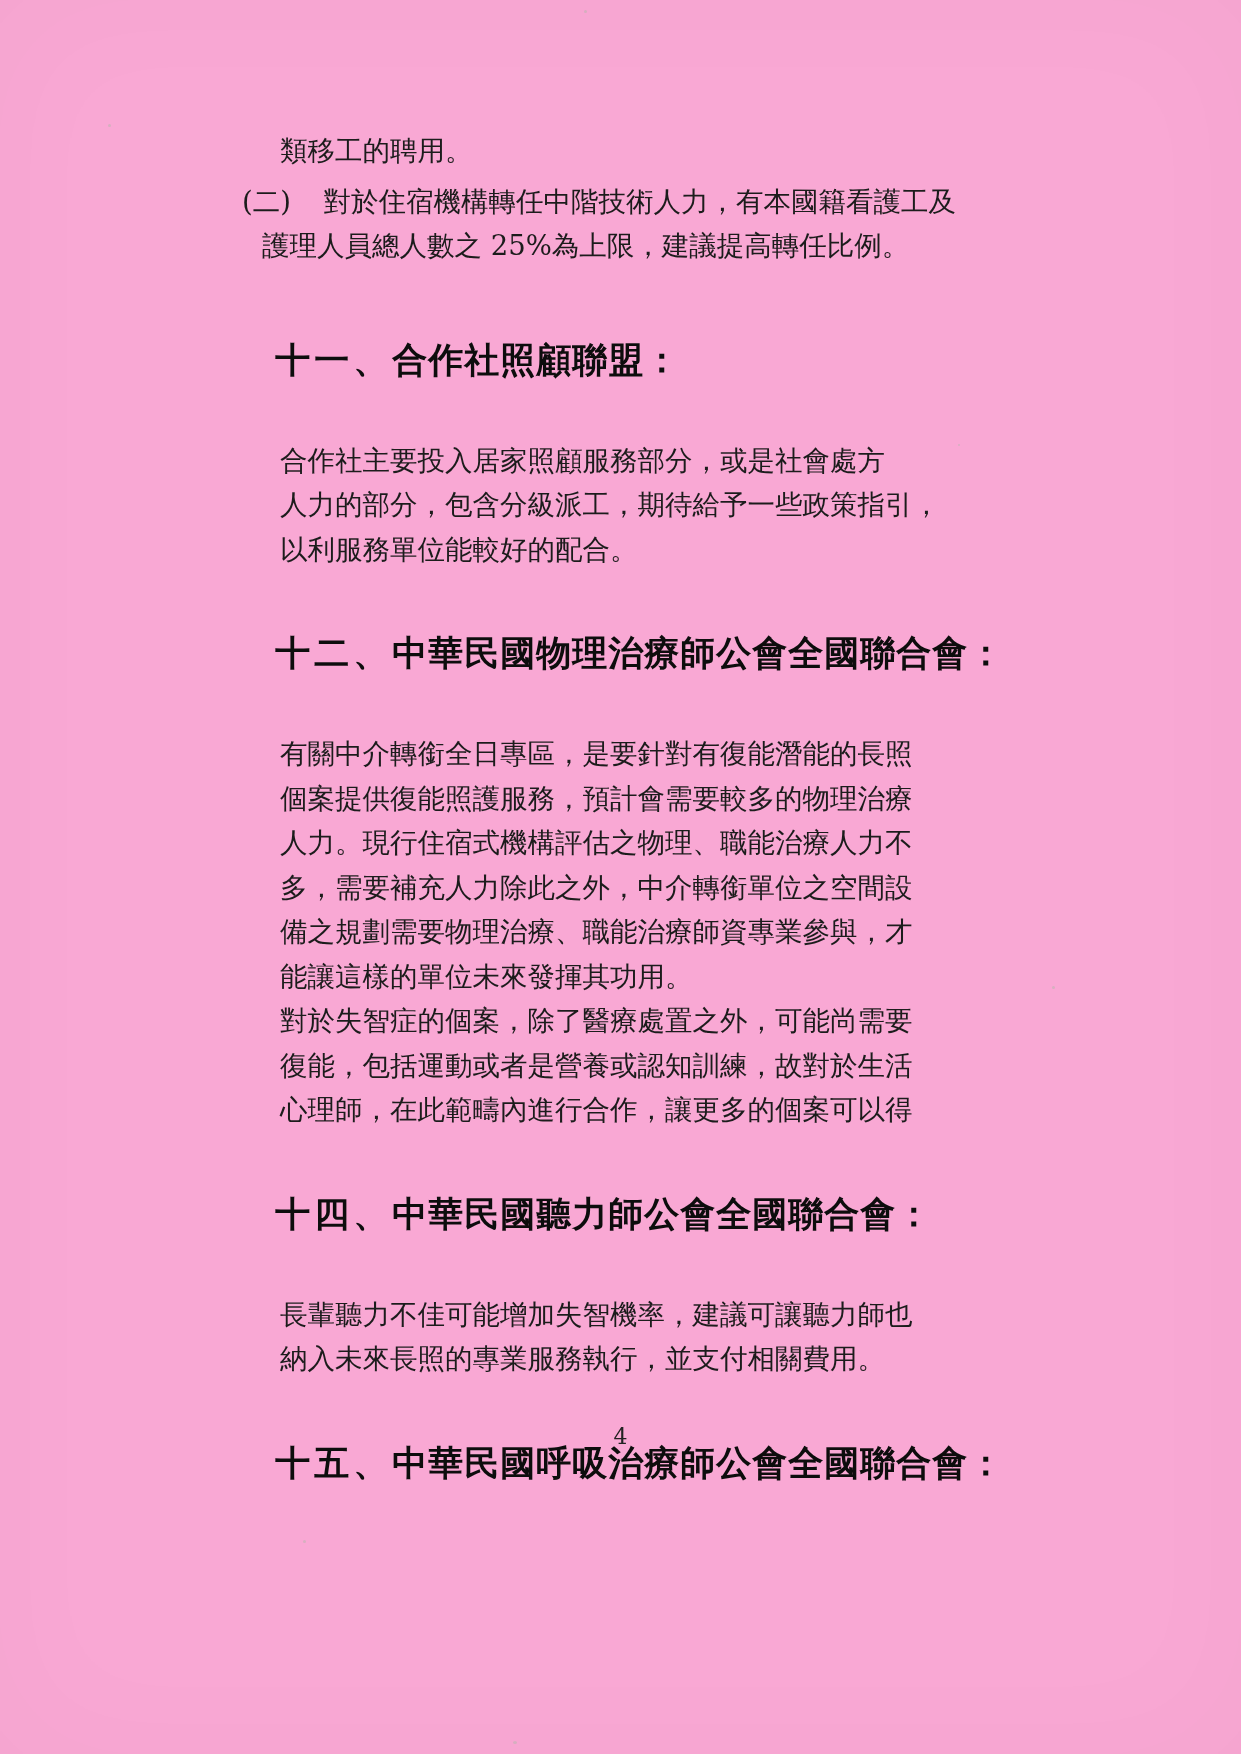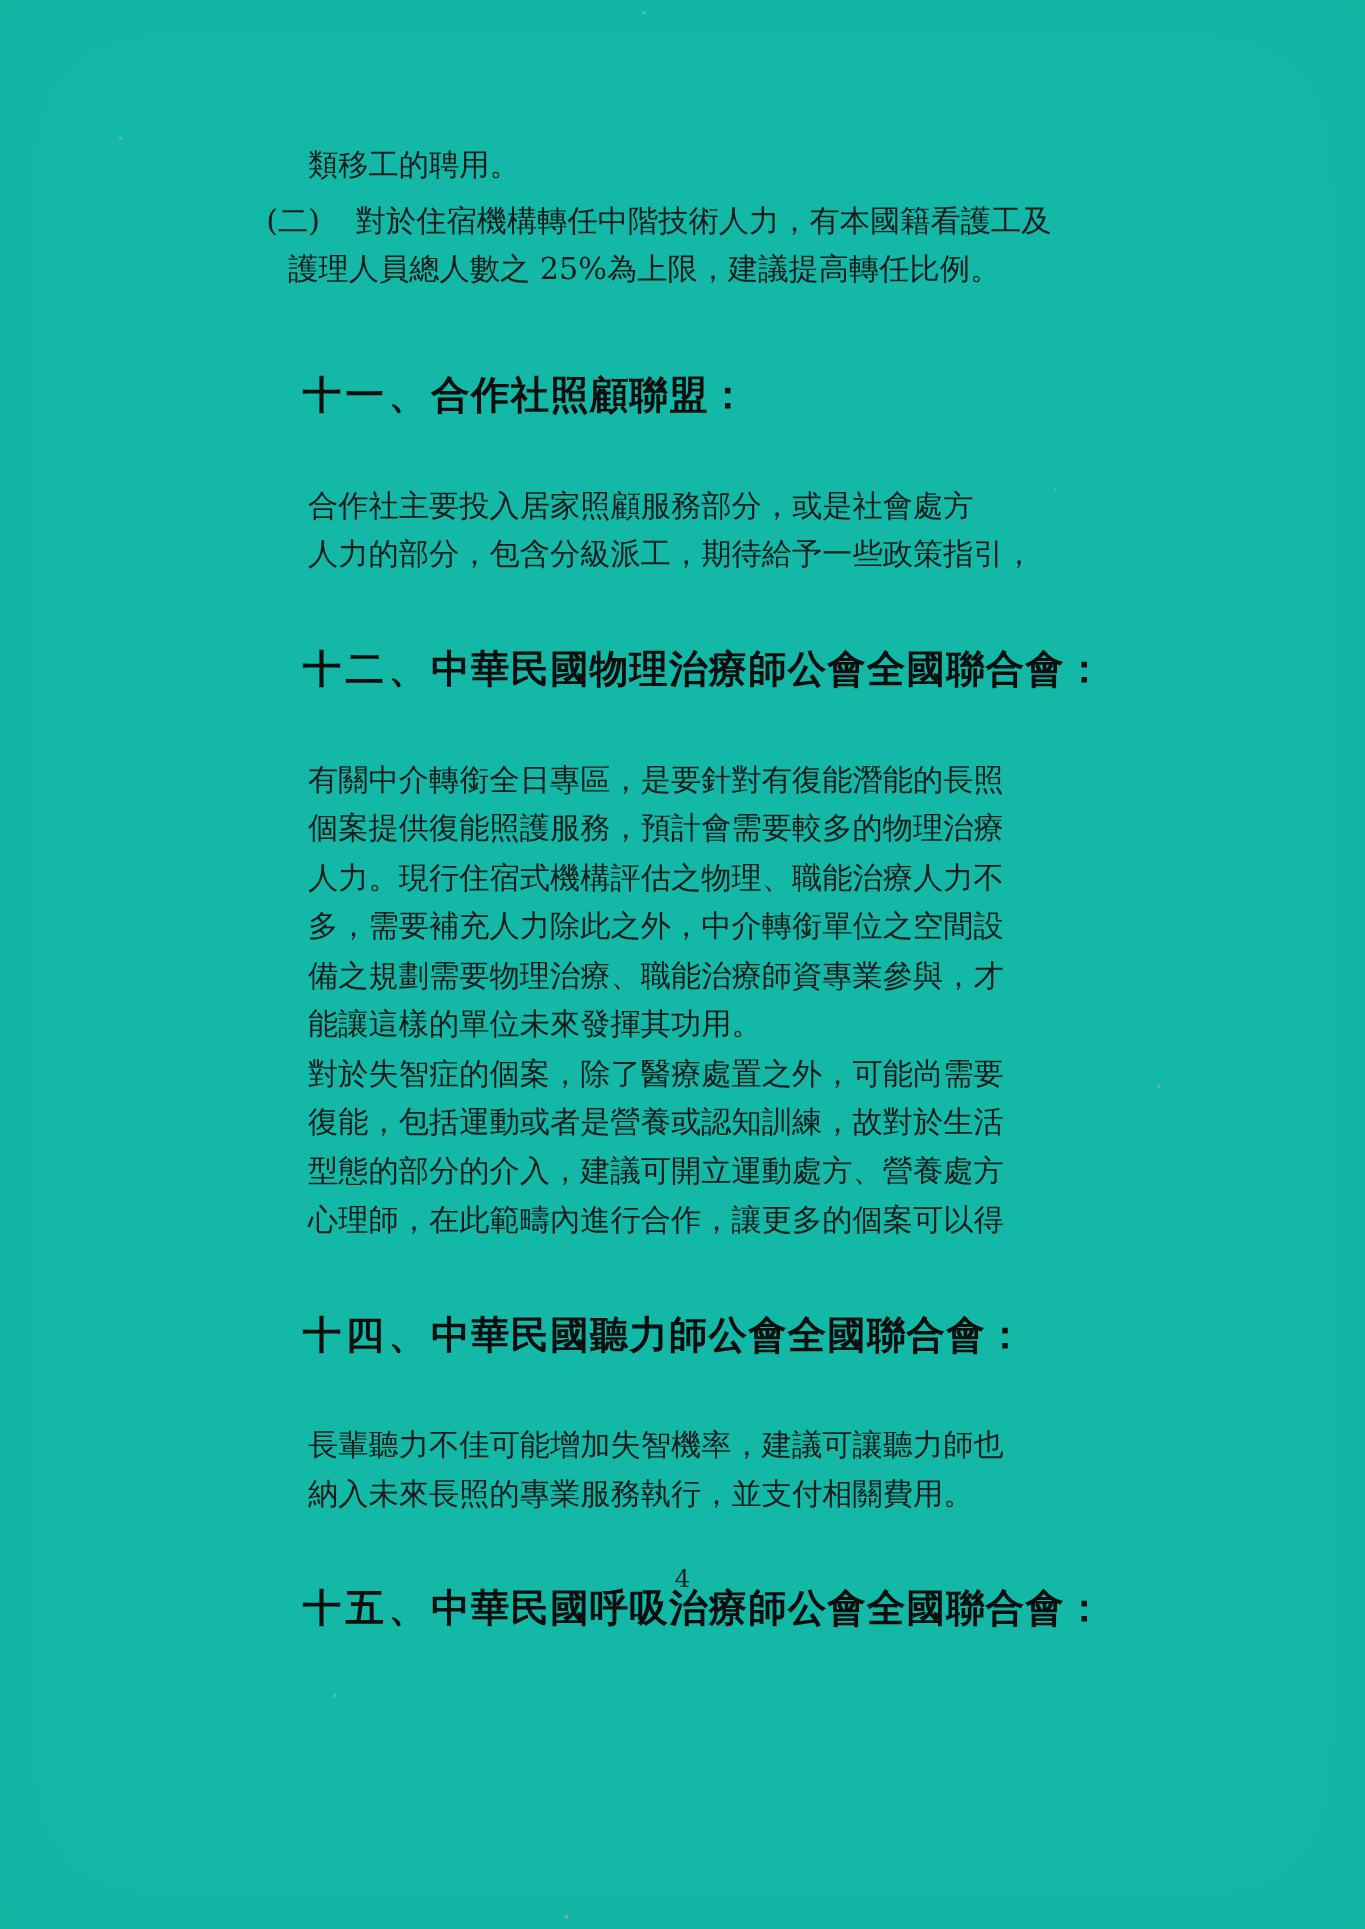--- a/index.html
+++ b/index.html
@@ -7,21 +7,21 @@
     margin: 0;
     padding: 0;
     background: #ffffff;
   }
 
   .page {
     position: relative;
     width: 1241px;
     height: 1754px;
     margin: 0 auto;
-    background: #14b8a6;
+    background: #f9a8d4;
     overflow: hidden;
     
     box-shadow: inset 0 0 140px rgba(0,0,0,0.022);
   }
 
   
   .speck {
     position: absolute;
     background: #b9b6ae;
     border-radius: 50%;
@@ -136,20 +136,23 @@
 
     <div class="heading">
       <span class="num">十一、</span><span>合作社照顧聯盟：</span>
     </div>
     <div class="body-line">
       <span>合作社主要投入居家照顧服務部分，或是社會處方</span>
     </div>
     <div class="body-line">
       <span>人力的部分，包含分級派工，期待給予一些政策指引，</span>
     </div>
+    <div class="body-line last">
+      <span>以利服務單位能較好的配合。</span>
+    </div>
 
     <div class="heading">
       <span class="num">十二、</span><span>中華民國物理治療師公會全國聯合會：</span>
     </div>
     <div class="body-line">
       <span>有關中介轉銜全日專區，是要針對有復能潛能的長照</span>
     </div>
     <div class="body-line">
       <span>個案提供復能照護服務，預計會需要較多的物理治療</span>
     </div>
@@ -166,23 +169,20 @@
       <span>能讓這樣的單位未來發揮其功用。</span>
     </div>
 
     <div class="body-line">
       <span>對於失智症的個案，除了醫療處置之外，可能尚需要</span>
     </div>
     <div class="body-line">
       <span>復能，包括運動或者是營養或認知訓練，故對於生活</span>
     </div>
     <div class="body-line">
-      <span>型態的部分的介入，建議可開立運動處方、營養處方</span>
-    </div>
-    <div class="body-line">
       <span>心理師，在此範疇內進行合作，讓更多的個案可以得</span>
     </div>
 
     <div class="heading">
       <span class="num">十四、</span><span>中華民國聽力師公會全國聯合會：</span>
     </div>
     <div class="body-line">
       <span>長輩聽力不佳可能增加失智機率，建議可讓聽力師也</span>
     </div>
     <div class="body-line last">

